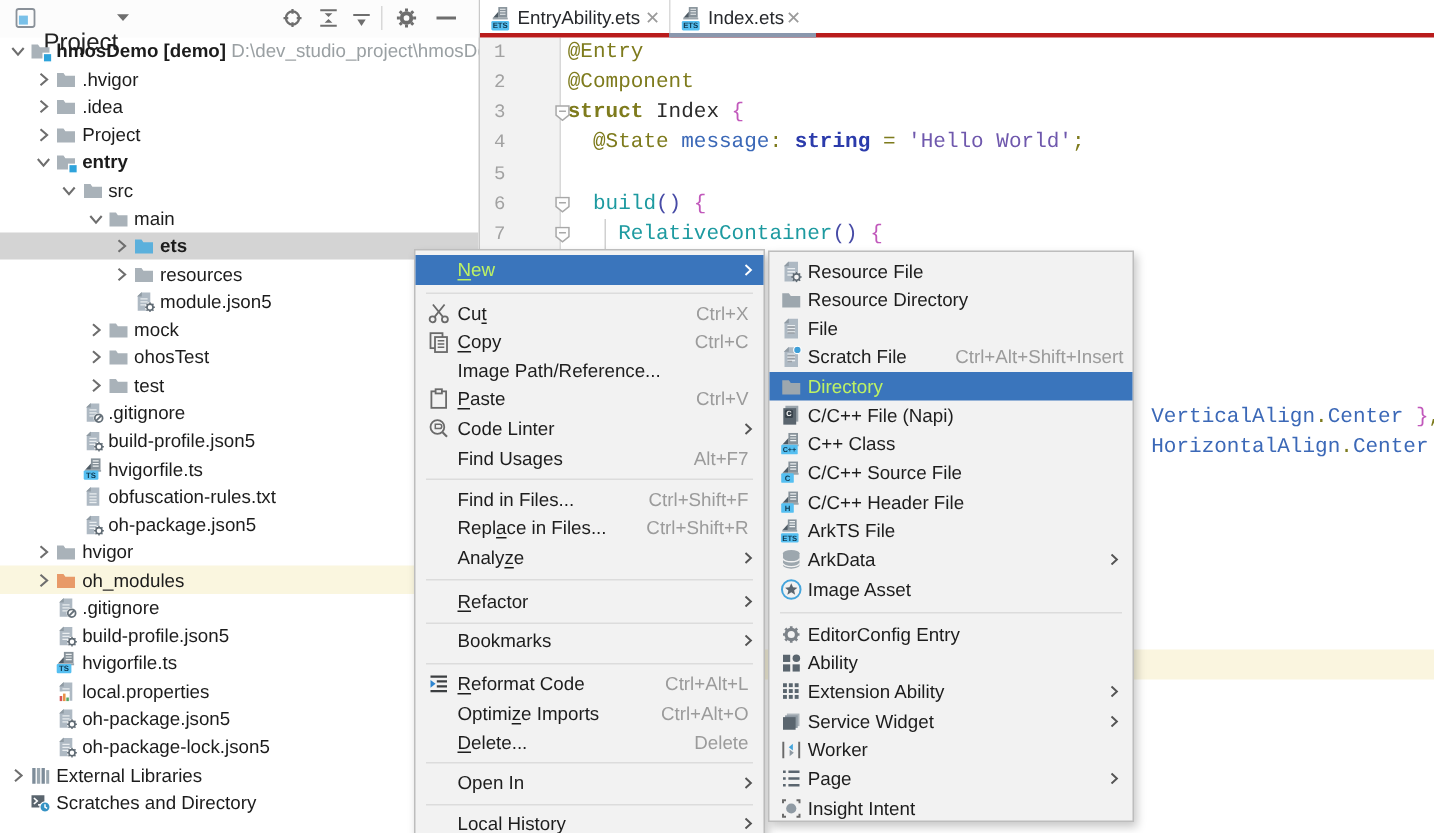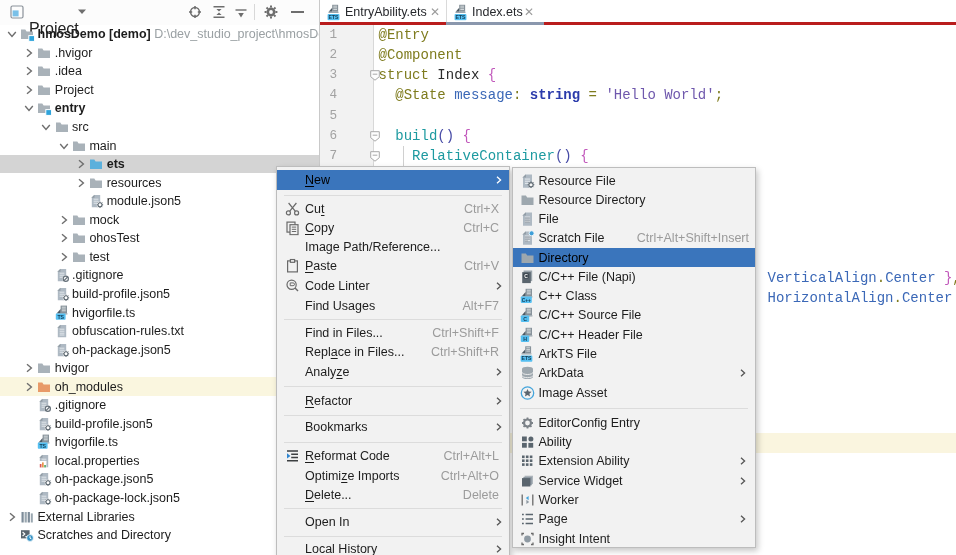--- a/index.html
+++ b/index.html
@@ -16,29 +16,29 @@
 .path{color:#9aa0a3;font-weight:normal}
 .selgray{background:#d4d4d4}
 .selyellow{background:#faf6df}
 #editor{position:absolute;left:320px;top:0;width:636px;height:555px;background:#fff}
 #tabs{position:absolute;left:0;top:0;width:636px;height:25px;background:#fff;border-bottom:3px solid #b91c1c}
 .tabtx{position:absolute;top:5px;font-size:12.5px;color:#26282c}
 .tabx{position:absolute;top:5px;font-size:12px;color:#9b9b9b}
 #gutter{position:absolute;left:0;top:25px;width:54px;height:530px;background:#f2f2f2;border-right:1px solid #d8d8d8}
 .lnum{position:absolute;width:30px;text-align:right;font-family:"Liberation Mono",monospace;font-size:12.7px;color:#a2a2a2;line-height:20.3px}
 .cl{position:absolute;white-space:pre;font-family:"Liberation Mono",monospace;font-size:14px;line-height:20.3px;color:#2b2b2b}
-.olv{color:#7e7b1d}.kw{color:#7e7b1d;font-weight:normal}.pur{color:#3b68b7}.nav{color:#2b3bab;font-weight:bold}
+.olv{color:#7e7b1d}.kw{color:#7e7b1d;font-weight:bold}.pur{color:#3b68b7}.nav{color:#2b3bab;font-weight:bold}
 .grn{color:#6f58ad}.tea{color:#1d9aa0}.mag{color:#c158bb}.blu{color:#3b68b7}.par{color:#474ba6}
 .menu{position:absolute;background:#f2f2f2;border:1px solid #bdbdbd;box-shadow:2px 3px 6px rgba(0,0,0,.22)}
 .mi{position:absolute;left:0;right:0;height:19.3px;font-size:12.5px;color:#1d1d1d;white-space:nowrap}
 .mi .mic{position:absolute;top:50%;transform:translateY(-50%);width:15px;height:15px}
 .mi .mtx{position:absolute;top:50%;transform:translateY(-50%)}
 .mi .msc{position:absolute;top:50%;transform:translateY(-50%);color:#9b9b9b}
 .msep{position:absolute;height:1px;background:#dcdcdc}
-.sel{background:#3a75bc;color:#000000}
+.sel{background:#3a75bc;color:#bef264}
 .arr{position:absolute;top:50%;width:8px;height:8px}
 u{text-decoration:underline;text-underline-offset:2px}
 </style></head>
 <body>
 <svg width="0" height="0" style="position:absolute">
     <defs>
 <symbol id="cvr" viewBox="0 0 14 14">
         <path d="M5 3.2l4.4 3.8L5 10.8" fill="none" stroke="#6e6e6e" stroke-width="1.4"></path>
       </symbol>
 <symbol id="cvd" viewBox="0 0 14 14">

